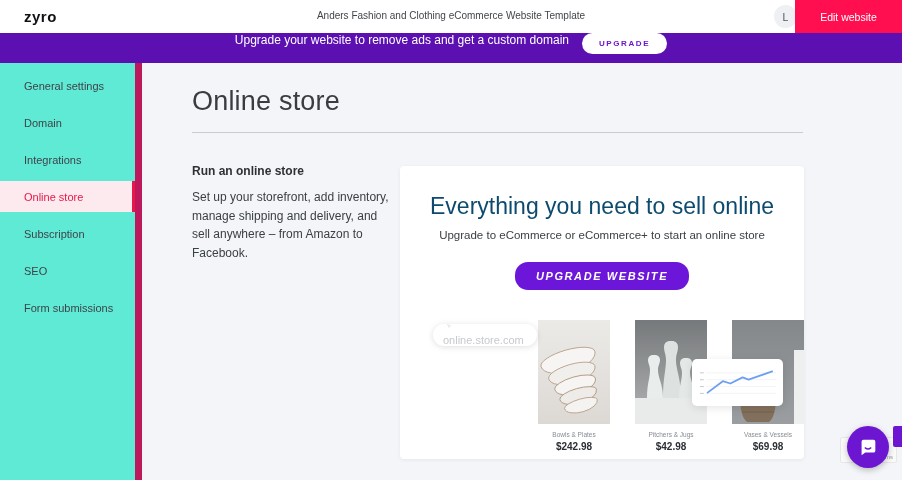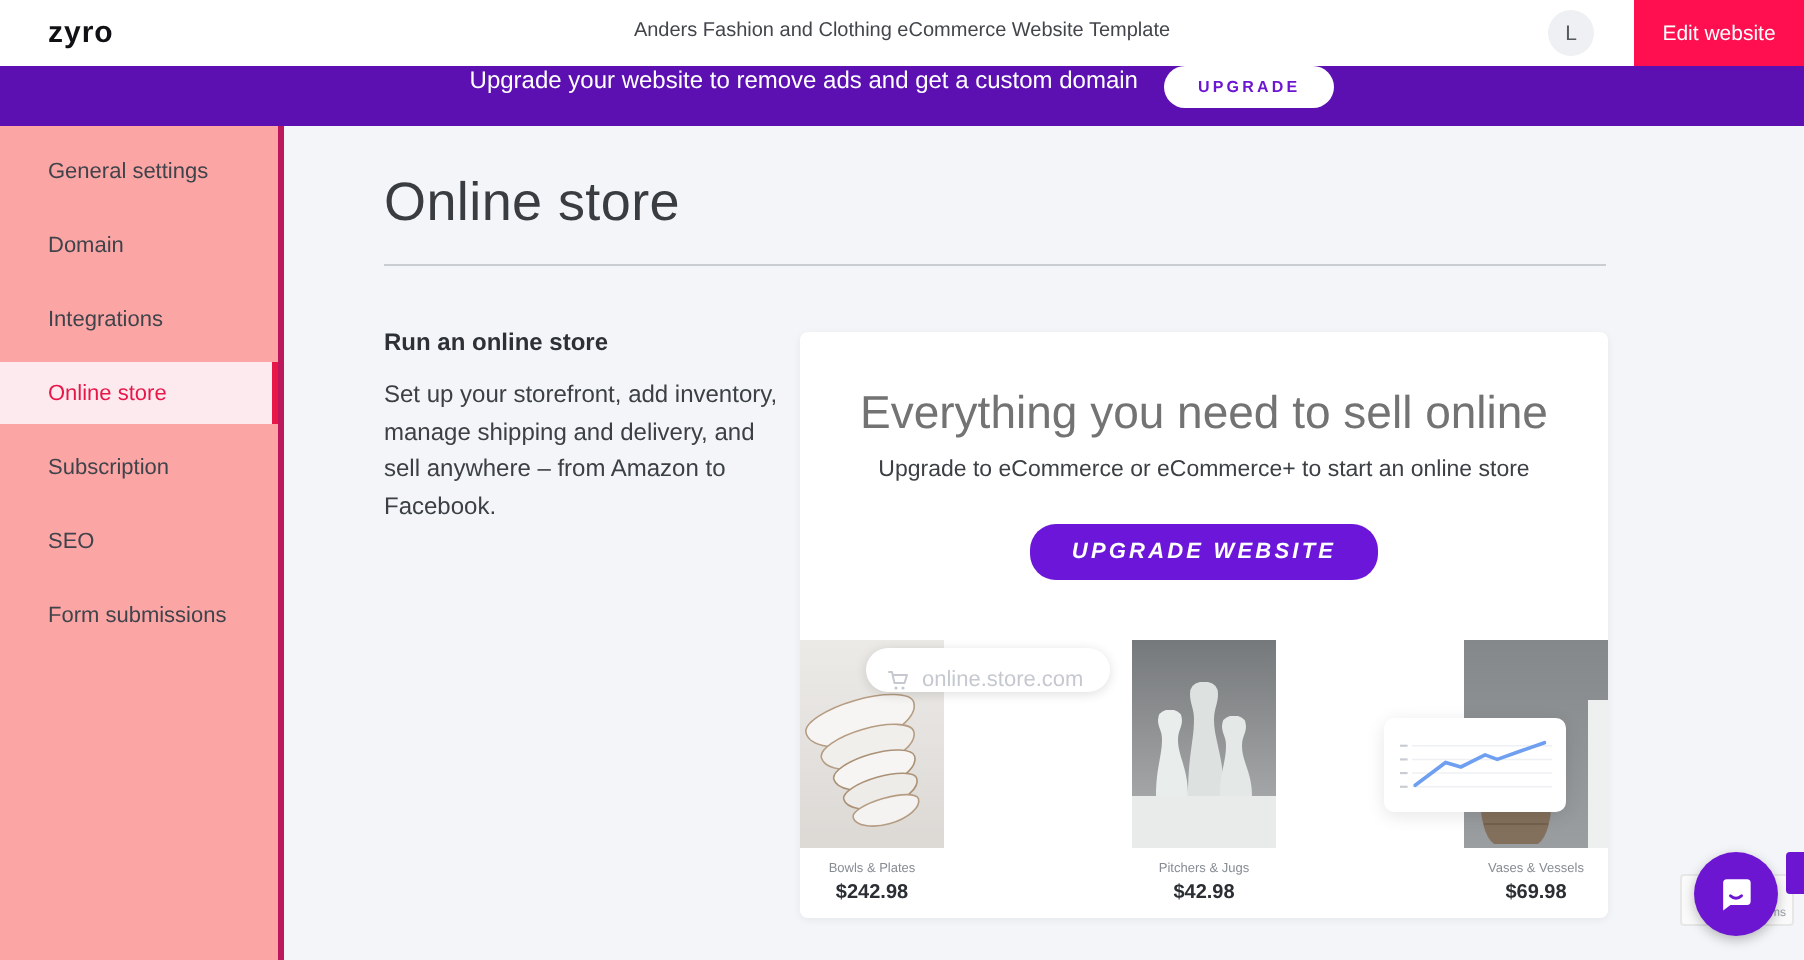--- a/index.html
+++ b/index.html
@@ -6,64 +6,64 @@
   html, body { width: 902px; height: 480px; }
   body { font-family: "Liberation Sans", sans-serif; }
   .app { position: relative; width: 902px; height: 480px; background: #f3f5f8; overflow: hidden; }
 
   
   .header { position: absolute; top: 0; left: 0; right: 0; height: 33px; background: #fff; z-index: 5; text-decoration: underline; }
   .logo { position: absolute; left: 24px; top: 8px; font-size: 15px; font-weight: bold; letter-spacing: .5px; color: #101114; }
   .header-title { position: absolute; left: 150px; right: 150px; top: 10px; text-align: center; font-size: 10px; color: #42464b; }
   .avatar { position: absolute; right: 105px; top: 5px; width: 23px; height: 23px; border-radius: 50%;
             background: #eef0f3; color: #55585d; font-size: 10.5px; display: flex; align-items: center; justify-content: center; cursor: pointer; }
-  .edit-btn { position: absolute; right: 0; top: 0; width: 85px; height: 33px; background: #ff0f4f; color: #fff;
+  .edit-btn { position: absolute; right: 0; top: 0; width: 107px; height: 33px; background: #ff0f4f; color: #fff;
               border: none; font-size: 10.5px; font-family: inherit; cursor: pointer; }
 
   
   .banner { position: absolute; top: 33px; left: 0; right: 0; height: 30px; background: #5c10b2;
             display: flex; align-items: flex-start; justify-content: center; gap: 13px; z-index: 5; }
   .banner-text { color: #fff; font-size: 12px; }
   .banner-btn { background: #fff; color: #6d16d2; border: none; border-radius: 12px; padding: 6px 17px;
                 font-size: 8px; font-weight: bold; letter-spacing: 1.6px; font-family: inherit; cursor: pointer; }
 
   
-  .sidebar { position: absolute; top: 63px; left: 0; bottom: 0; width: 142px; background: #fca5a5;
-             border-right: 3px solid #be185d; padding-top: 7px; z-index: 4; }
+  .sidebar { position: absolute; top: 63px; left: 0; bottom: 0; width: 142px; background: #5eead4;
+             border-right: 7px solid #be185d; padding-top: 7px; z-index: 4; }
   .nav-item { height: 31px; margin-bottom: 6px; display: flex; align-items: center; padding-left: 24px;
               font-size: 11px; color: #3f434a; cursor: pointer; }
   .nav-item.active { background: #fdeaee; color: #e8174a; border-right: 3px solid #e8174a; }
 
   
   .main { position: absolute; left: 142px; top: 63px; right: 0; bottom: 0; }
   .page-title { margin: 23px 0 0 50px; font-size: 27px; font-weight: 400; color: #393d42; letter-spacing: .2px; }
   .divider { margin: 15px 0 0 50px; width: 611px; height: 1px; background: #c9cdd2; }
 
   .info { position: absolute; left: 50px; top: 101px; width: 205px; }
   .info-title { font-size: 12px; font-weight: bold; color: #2d3136; margin-bottom: 10px; }
   .info-desc { font-size: 12px; line-height: 1.55; color: #3c4045; }
 
   
   .card { position: absolute; left: 258px; top: 103px; width: 404px; height: 293px; background: #fff;
           border-radius: 4px; box-shadow: 0 1px 4px rgba(25,30,40,.06); }
-  .card-title { margin-top: 27px; text-align: center; font-size: 23px; font-weight: 400; color: #737373; }
+  .card-title { margin-top: 27px; text-align: center; font-size: 23px; font-weight: 400; color: #0c4a6e; }
   .card-sub { margin-top: 9px; text-align: center; font-size: 11.5px; color: #3c4045; }
   .upgrade-site-btn { display: block; margin: 21px auto 0; background: #6c16d9; color: #fff; border: none;
                       border-radius: 13px; padding: 8px 21px; font-size: 11px; font-weight: bold;
                       letter-spacing: 1.6px; font-family: inherit; cursor: pointer; font-style: italic; }
 
-  .products { position: absolute; left: 0; right: 0; top: 154px; display: flex; justify-content: space-between; gap: 25px; }
+  .products { position: absolute; left: 0; right: 0; top: 154px; display: flex; justify-content: flex-end; gap: 25px; }
   .product { width: 72px; text-align: center; }
   .product svg { width: 72px; height: 104px; display: block; }
   .pname { margin-top: 7px; font-size: 6.5px; color: #878c93; }
   .pprice { margin-top: 3px; font-size: 10px; font-weight: bold; color: #2b2f34; }
 
   .store-pill { position: absolute; left: 33px; top: 158px; height: 22px; background: #fff; border-radius: 11px;
-                box-shadow: 0 1px 6px rgba(0,0,0,.13); display: flex; align-items: flex-end; gap: 6px;
-                padding: 0 13px 0 10px; z-index: 3; }
+                box-shadow: 0 1px 6px rgba(0,0,0,.13); display: flex; align-items: flex-start; gap: 6px;
+                padding: 0 13px 0 10px; z-index: 3; flex-direction: column; }
   .store-pill .url { font-size: 11px; color: #c5c9cf; }
 
   .chart-card { position: absolute; left: 292px; top: 193px; width: 91px; height: 47px; background: #fff;
                 border-radius: 5px; box-shadow: 0 2px 9px rgba(0,0,0,.10); z-index: 3; padding: 6px 7px 4px 8px; }
   .chart-card svg { width: 100%; height: 100%; display: block; }
 
   
   .privacy-badge { position: absolute; left: 840px; top: 437px; width: 57px; height: 26px; background: #fafafa;
                    border: 1px solid #e7e7e7; border-radius: 2px; display: flex; align-items: flex-end;
                    justify-content: flex-end; padding: 2px 3px; font-size: 6px; color: #9aa0a6; z-index: 6; }

